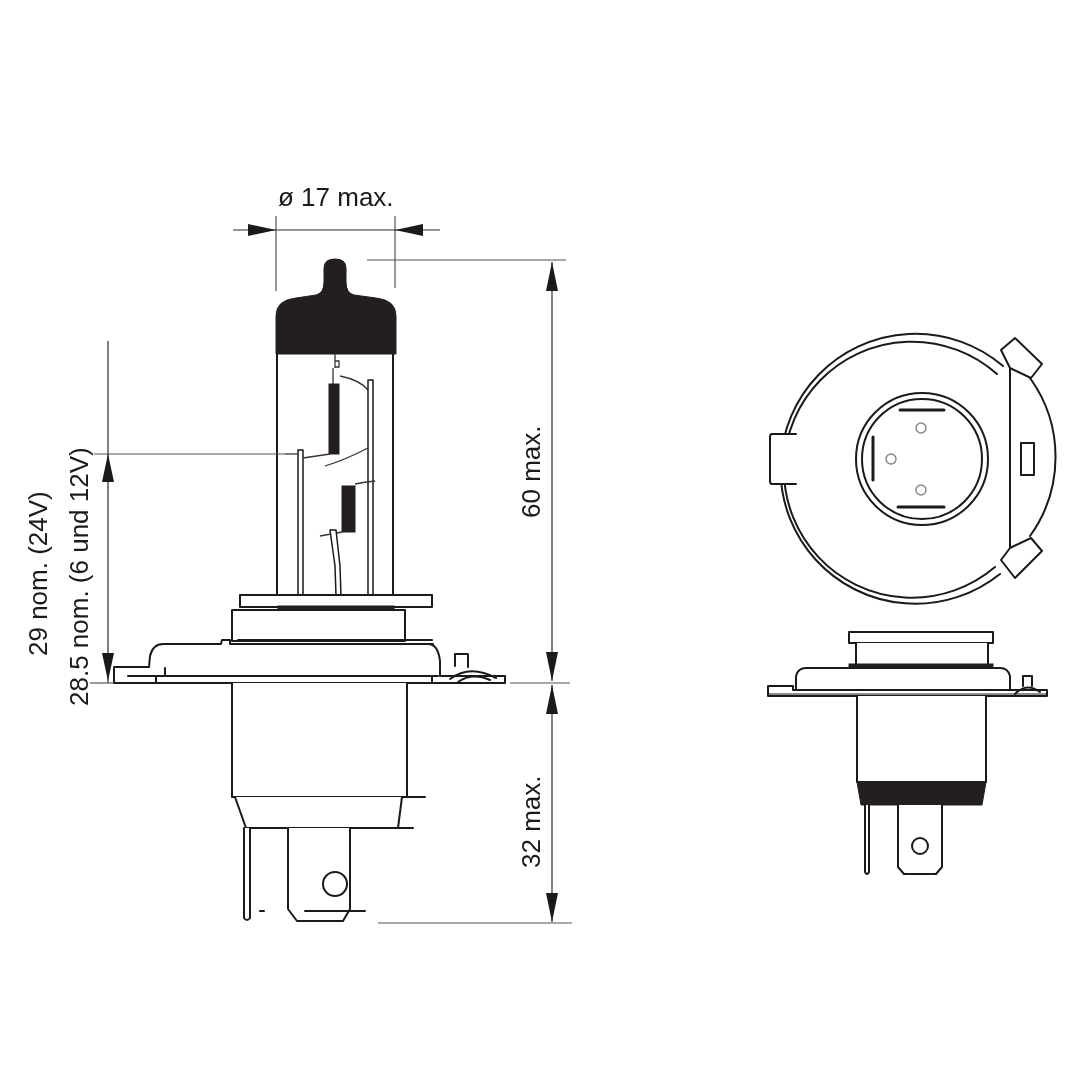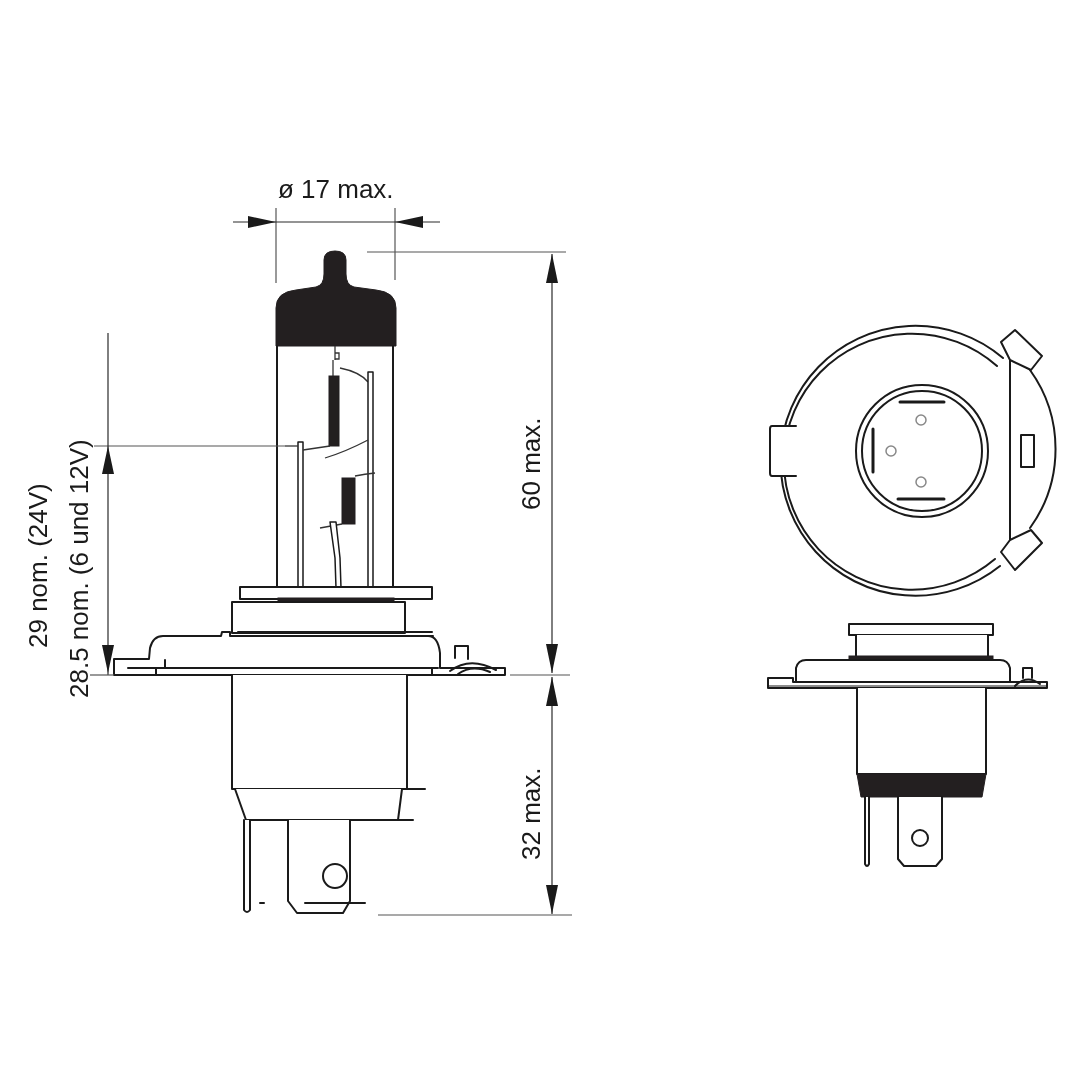--- a/index.html
+++ b/index.html
@@ -1,17 +1,17 @@
 <!DOCTYPE html>
 <html><head>
 <meta charset="utf-8">
 <style>
   html, body { margin: 0; padding: 0; background: #ffffff; }
   body { width: 1080px; height: 1080px; overflow: hidden; position: relative; }
-  #stage { position: absolute; left: 0; top: 8px; width: 1080px; height: 972px; border-radius: 31px; }
+  #stage { position: absolute; left: 0; top: 16px; width: 1080px; height: 972px; border-radius: 31px; }
   svg { display: block; }
   .ln { fill: none; stroke: #1a1a1a; stroke-width: 2; stroke-linejoin: round; stroke-linecap: round; }
   .thin { fill: none; stroke: #333333; stroke-width: 1.3; }
   .dim { fill: none; stroke: #2a2a2a; stroke-width: 1.2; }
   .ext { fill: none; stroke: #555555; stroke-width: 1.2; }
   .blk { fill: #231f20; stroke: #231f20; stroke-width: 1; }
   .wht { fill: #ffffff; stroke: #1a1a1a; stroke-width: 2; stroke-linejoin: round; }
   .arrow { fill: #1a1a1a; stroke: none; }
   .lbl { font-family: "Liberation Sans", "DejaVu Sans", sans-serif; font-size: 26px; fill: #1a1a1a; }
   .pin { fill: #ffffff; stroke: #888888; stroke-width: 1.5; }

